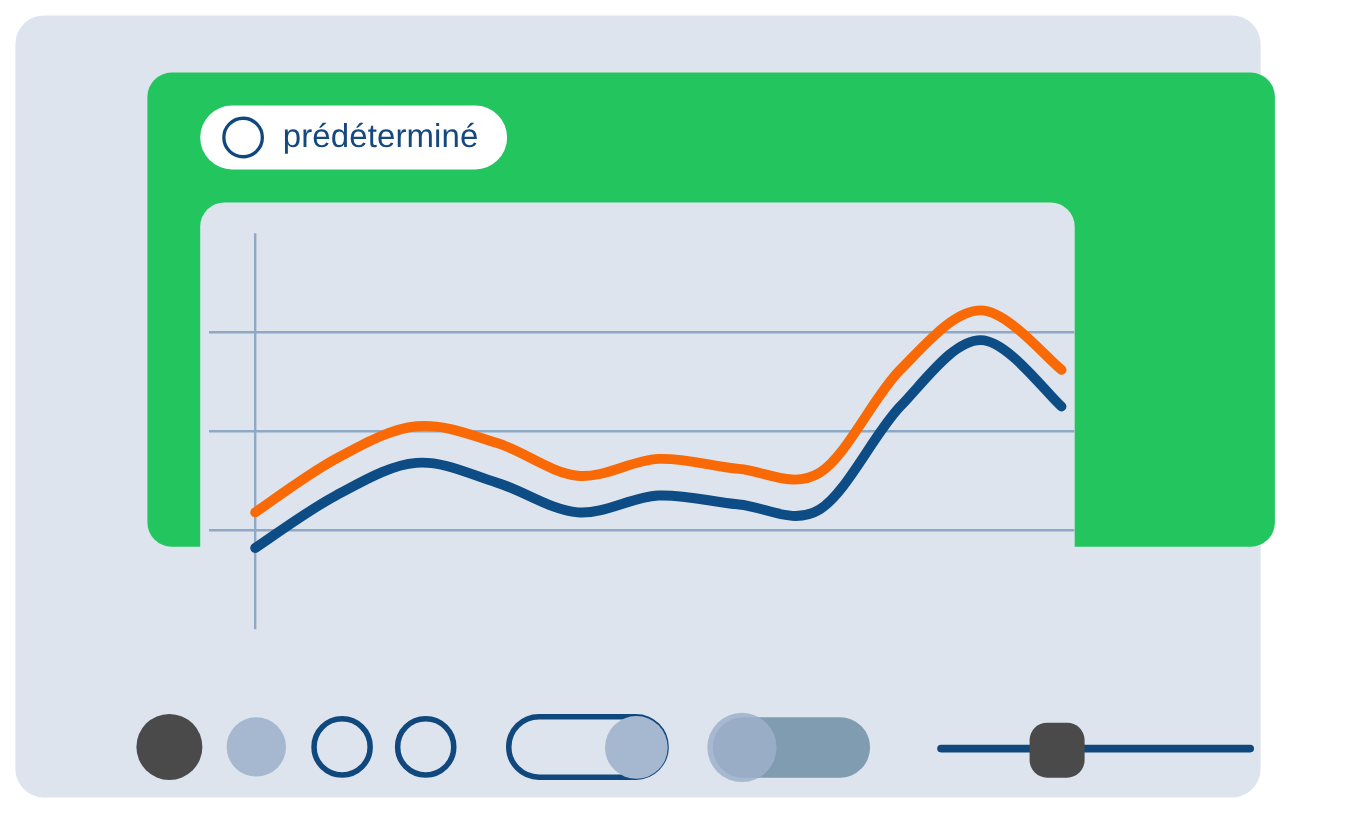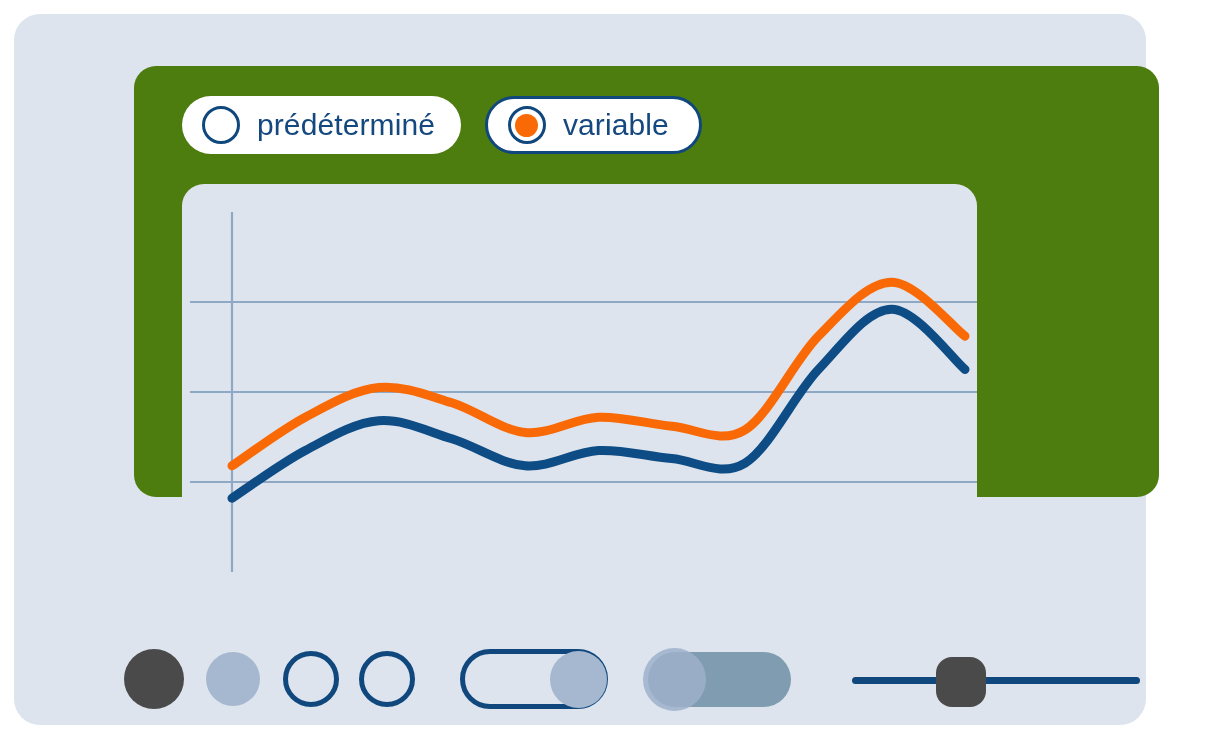--- a/index.html
+++ b/index.html
@@ -16,21 +16,21 @@
     position:absolute;left:14px;top:14px;
     width:1132px;height:711px;
     background:#dde4ed;
     border-radius:26px;
   }
 
   
   .middle-panel{
     position:absolute;left:120px;top:52px;
     width:1025px;height:431px;
-    background:#4d7c0f;
+    background:#22c55e;
     border-radius:22px;
   }
 
   
   .pill-row{position:absolute;left:48px;top:30px;display:flex;align-items:center;}
   .pill{
     display:flex;align-items:center;
     height:58px;
     border-radius:29px;
     box-sizing:border-box;
@@ -137,26 +137,20 @@
 
     <div class="middle-panel">
 
       <div class="pill-row">
 
         <div class="pill pill-unselected">
           <span class="radio-outer"></span>
           <span class="pill-label">prédéterminé</span>
         </div>
 
-        <div class="pill pill-selected">
-          <span class="radio-outer">
-            <span class="radio-dot"></span>
-          </span>
-          <span class="pill-label">variable</span>
-        </div>
 
       </div>
 
       <div class="chart-panel">
         <svg class="chart-svg" viewBox="0 0 795 413" preserveAspectRatio="none">
           <g>
             <line id="gl0" x1="8" x2="795" stroke="#8fa8c6" stroke-width="2.2" y1="118" y2="118"></line>
             <line id="gl1" x1="8" x2="795" stroke="#8fa8c6" stroke-width="2.2" y1="208" y2="208"></line>
             <line id="gl2" x1="8" x2="795" stroke="#8fa8c6" stroke-width="2.2" y1="298" y2="298"></line>
           </g>

